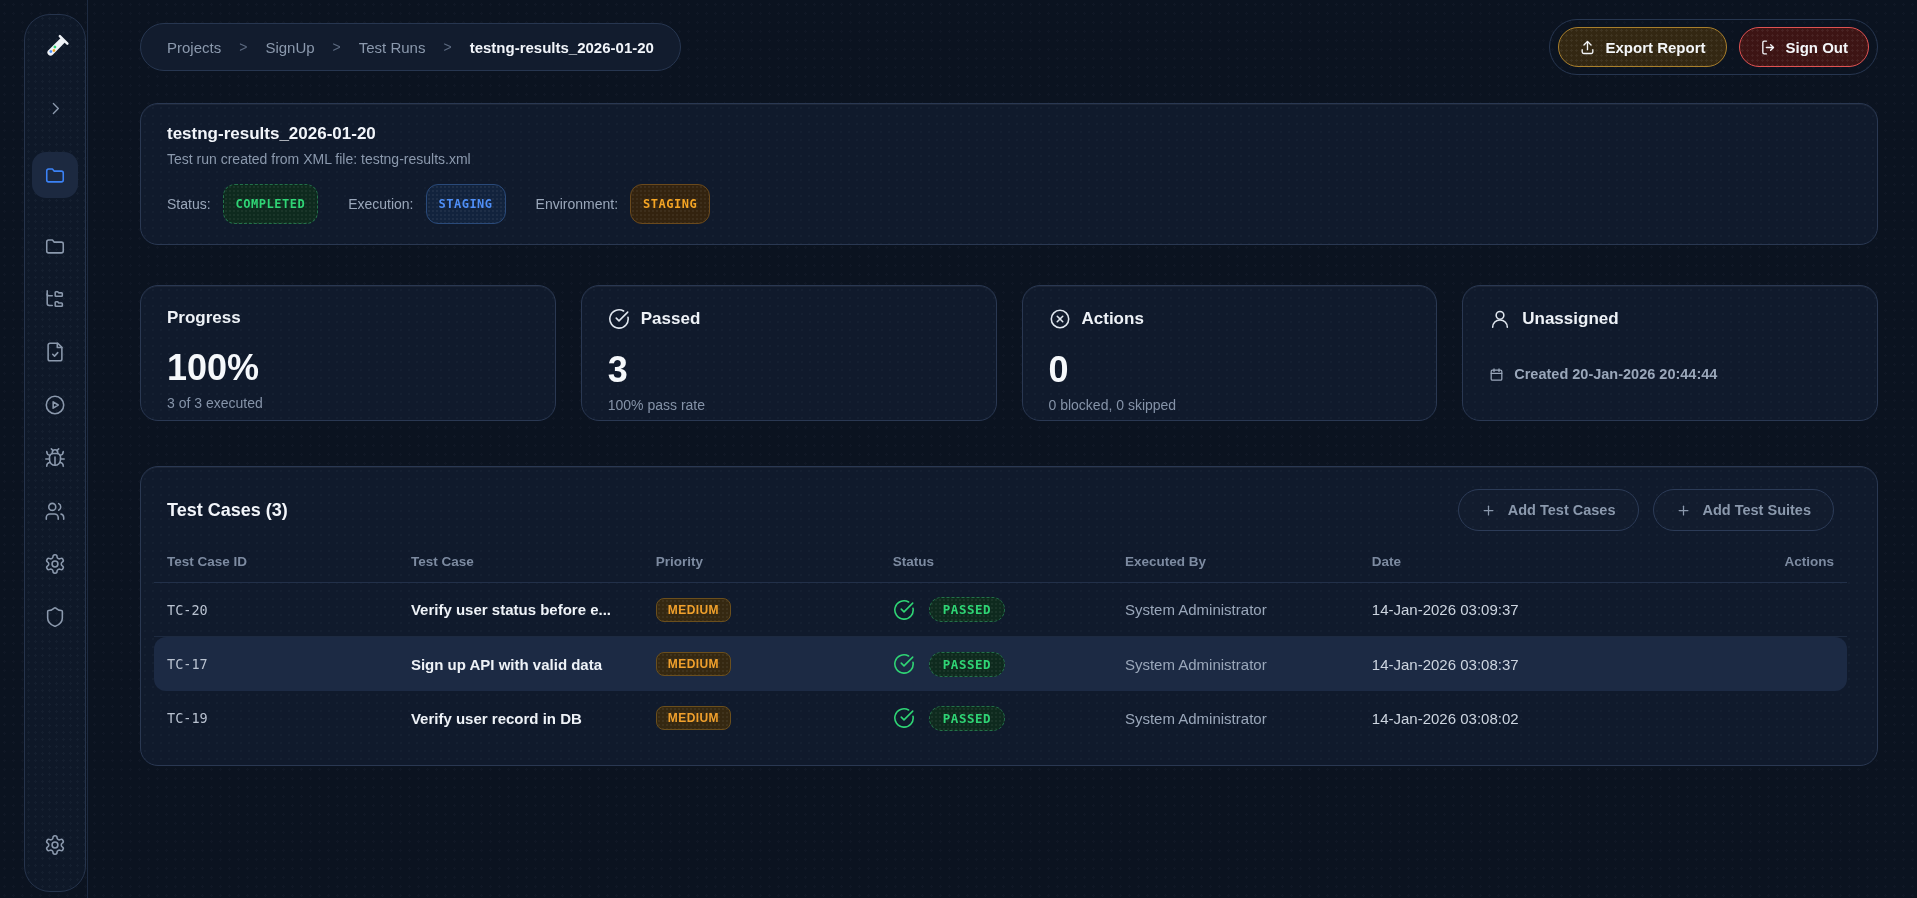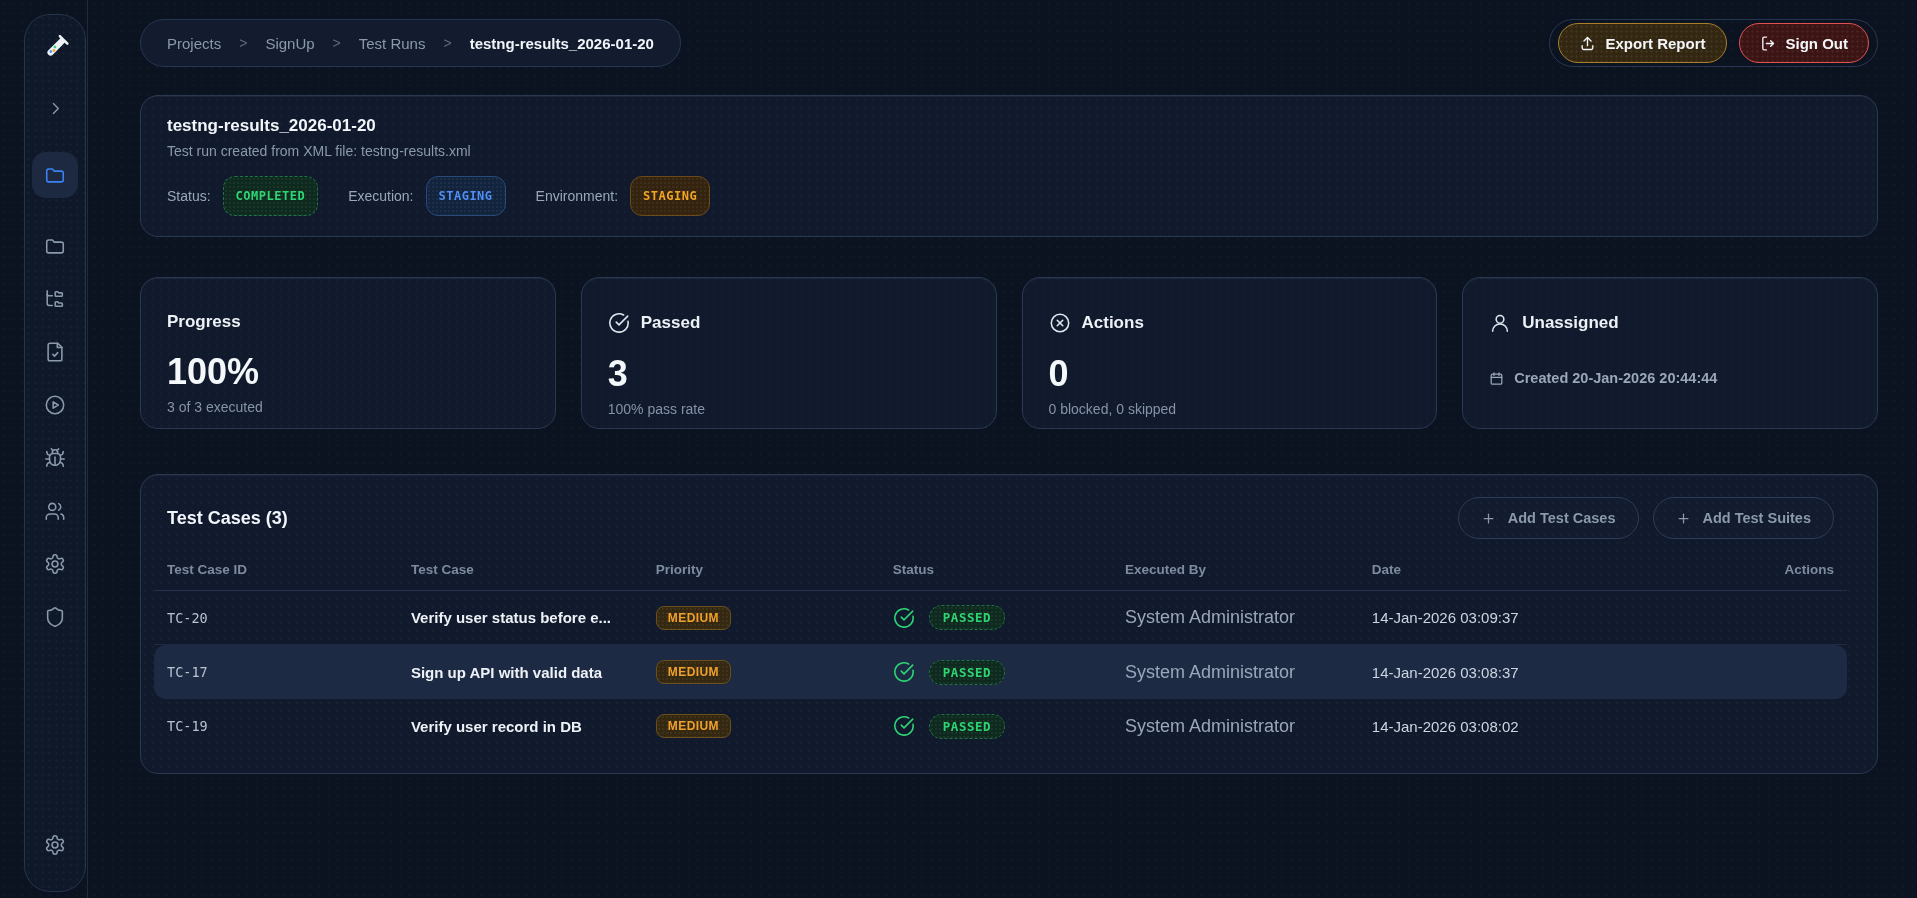--- a/index.html
+++ b/index.html
@@ -46,21 +46,21 @@
     border:1px solid #273650; background:#121c2e;
     border-radius:26px; height:48px; padding:0 26px;
     font-size:15px; color:#8b99ad;
   }
   .crumb-link { cursor:pointer; }
   .crumb-sep { color:#5c6a80; font-size:14px; }
   .crumb-current { color:#f2f5fa; font-weight:700; }
 
   .actions-pill {
     display:flex; align-items:center; gap:12px;
-    border:1px solid #273650; border-radius:28px; height:48px; padding:0 8px;
+    border:1px solid #273650; border-radius:28px; height:56px; padding:0 8px;
   }
   .btn { display:flex; align-items:center; gap:9px; border-radius:22px; height:40px; padding:0 20px;
          font-size:15px; font-weight:700; color:#f4f6f9; cursor:pointer;
          background-image: radial-gradient(rgba(255,255,255,0.06) 1px, transparent 1.2px);
          background-size:5px 5px; }
   .btn-export { border:1px solid #a97f2c; background-color:#332712; }
   .btn-signout { border:1px solid #e05252; background-color:#3d1414; }
 
   .card {
     background:#101a2c;
@@ -84,21 +84,21 @@
     font-family:"DejaVu Sans Mono", monospace;
     background-image: radial-gradient(rgba(255,255,255,0.05) 1px, transparent 1.1px);
     background-size:4px 4px;
   }
   .badge-green  { color:#2fd575; background-color:#0e2a1e; border:1px dashed #23714a; }
   .badge-blue   { color:#4f8ff7; background-color:#12233d; border:1px solid #2a4a7a; }
   .badge-amber  { color:#f5a524; background-color:#33230f; border:1px solid #6b4a1d; }
 
   
   .stats { display:grid; grid-template-columns:repeat(4,1fr); gap:25px; margin-bottom:45px; }
-  .stat-card { height:152px; padding:34px 26px; }
+  .stat-card { height:136px; padding:22px 26px; }
   .stat-head { display:flex; align-items:center; gap:11px; font-size:17px; font-weight:700; color:#eef2f7; }
   .stat-value { font-size:36px; font-weight:800; color:#f5f8fb; margin-top:22px; line-height:1; }
   .stat-sub { font-size:14px; color:#8593a8; margin-top:9px; }
   .created-row { display:flex; align-items:center; gap:10px; margin-top:36px; font-size:14.5px; font-weight:700; color:#9aa7ba; }
 
   
   .tc-card { padding:22px 43px 20px 26px; }
   .tc-head { display:flex; justify-content:space-between; align-items:center; margin-bottom:10px; }
   .tc-title { font-size:18px; font-weight:700; color:#f2f5fa; }
   .tc-buttons { display:flex; gap:14px; }
@@ -112,21 +112,21 @@
     align-items:center; padding:0 13px;
   }
   .thead { height:42px; border-bottom:1px solid #223049; }
   .th { font-size:13.5px; font-weight:700; color:#7d8ba1; }
   .th-right { text-align:right; }
   .tbody-row { height:54px; border-bottom:1px solid #1d2a40; }
   .tbody-row:last-child { border-bottom:none; }
   .tbody-row.hl { background:#1c2a44; border-radius:12px; border-bottom:none; }
   .cell-id { font-family:"DejaVu Sans Mono", monospace; font-size:13.5px; color:#b9c2d0; }
   .cell-name { font-size:15px; font-weight:700; color:#eef2f7; }
-  .cell-exec { font-size:18px; color:#9aa7ba; }
+  .cell-exec { font-size:15px; color:#9aa7ba; }
   .cell-date { font-size:15px; color:#cdd5e0; }
   .prio-badge {
     display:inline-block; font-size:12px; font-weight:700; letter-spacing:0.4px;
     color:#f0a02c; background-color:#352811; border:1px solid #6b4f1d; border-radius:8px; padding:4px 11px;
     background-image: radial-gradient(rgba(255,255,255,0.05) 1px, transparent 1.1px); background-size:4px 4px;
   }
   .status-cell { display:flex; align-items:center; gap:14px; }
   .status-badge {
     font-family:"DejaVu Sans Mono", monospace; font-size:12.5px; font-weight:700; letter-spacing:0.5px;
     color:#2fd575; background-color:#0e2a1e; border:1px dashed #23714a; border-radius:13px; padding:4px 13px;

